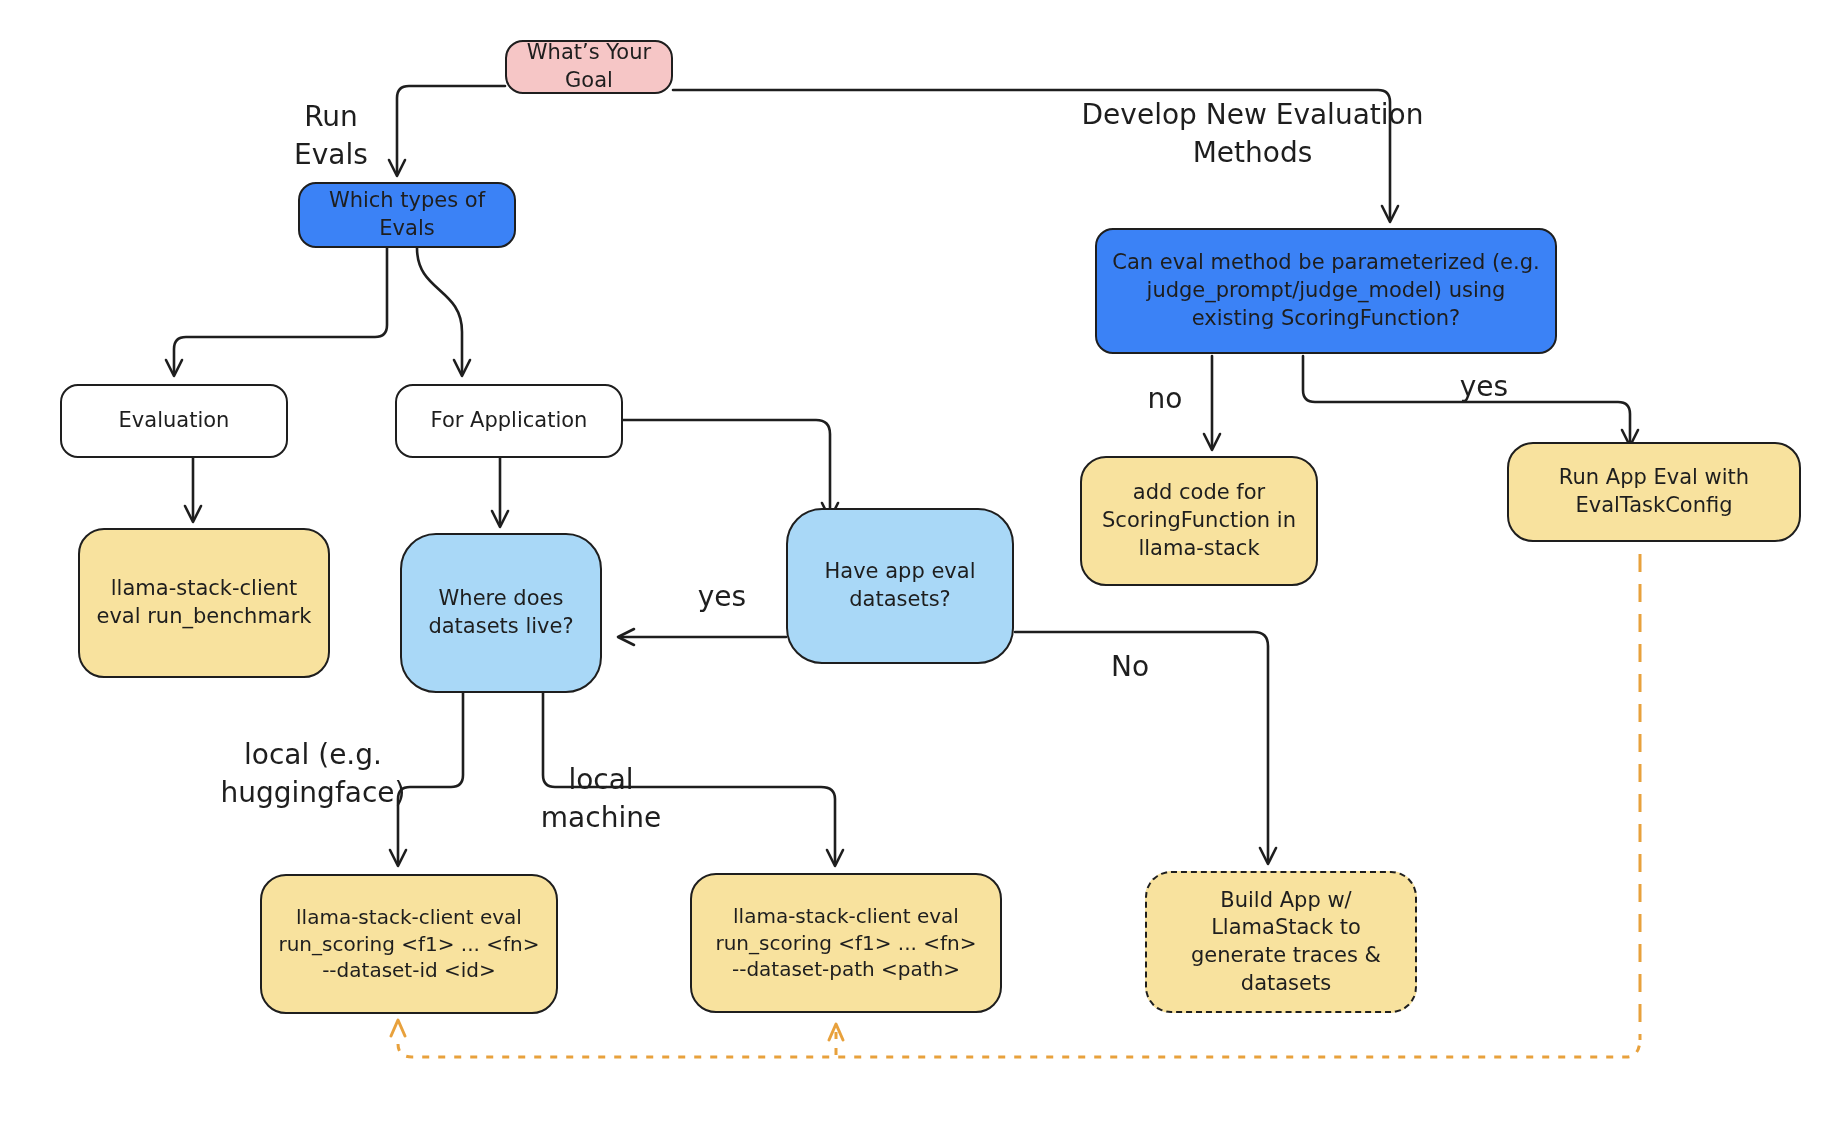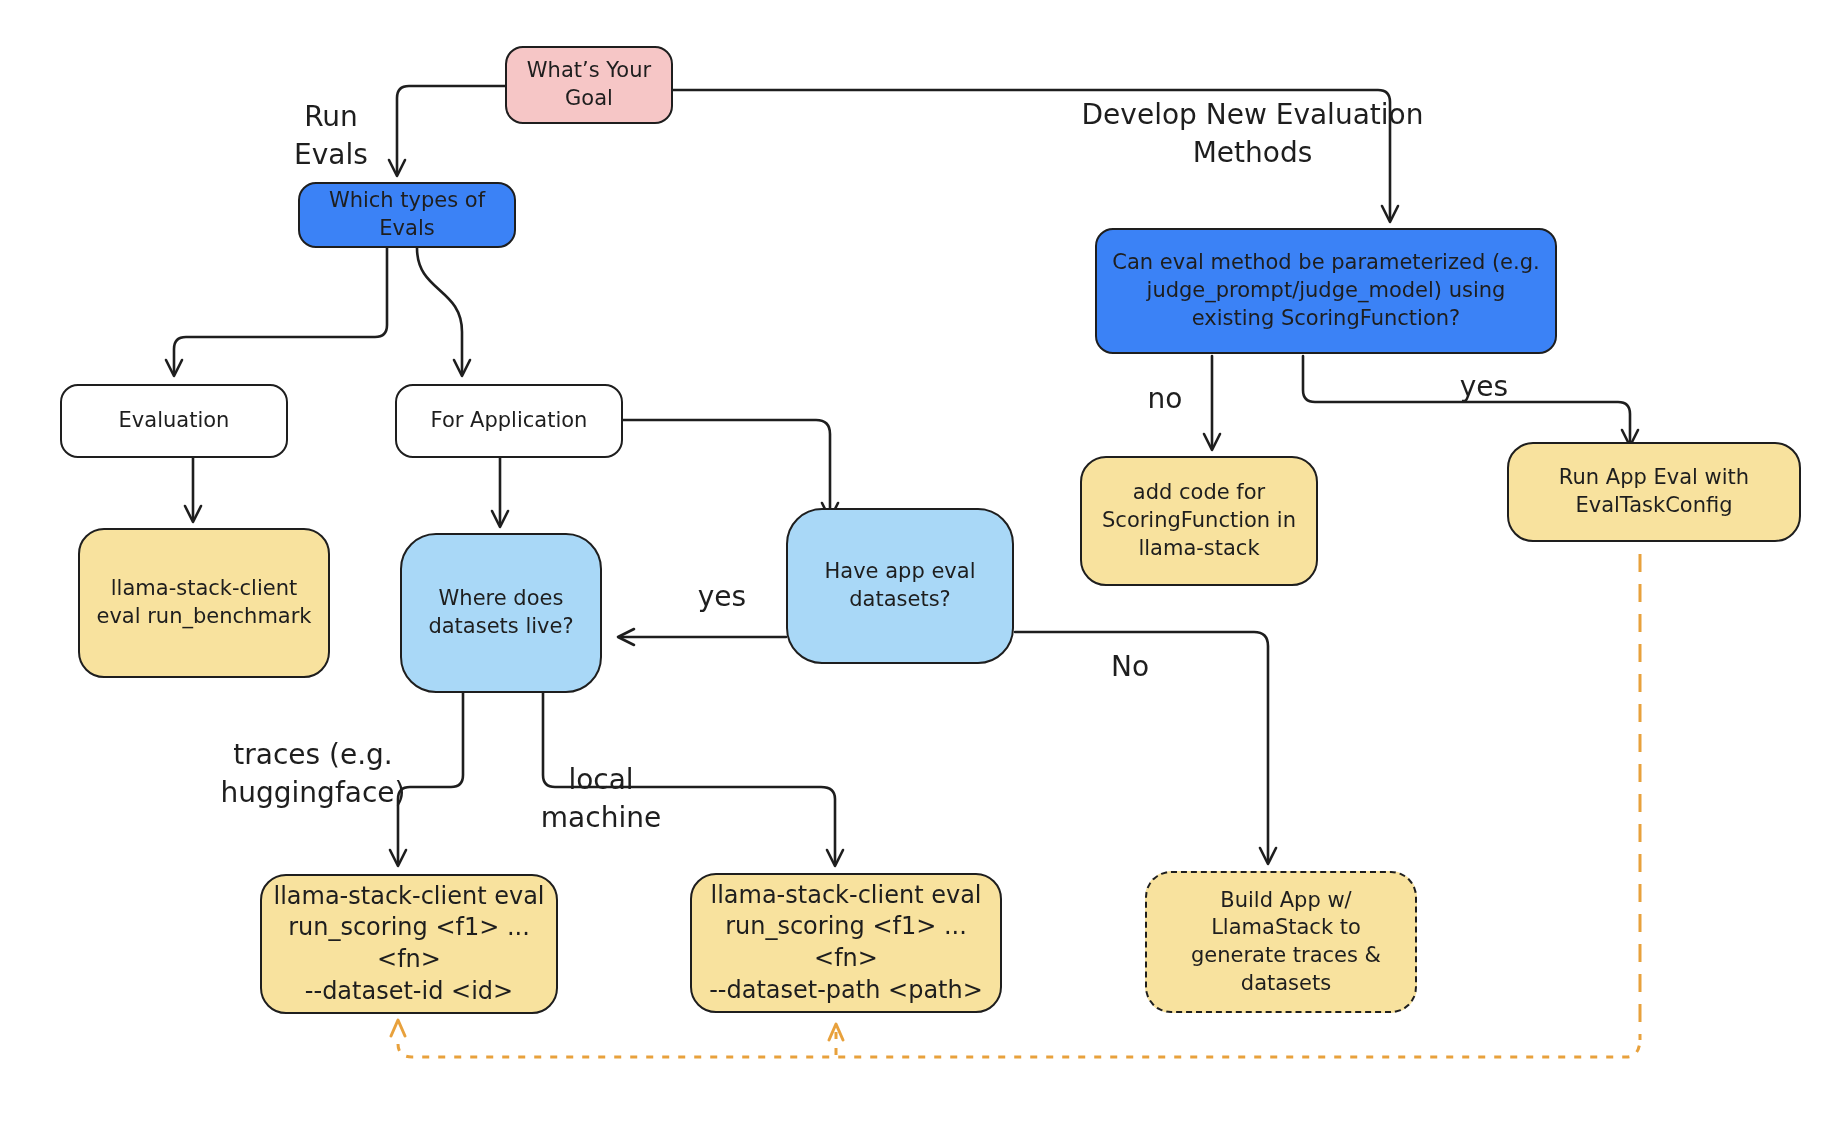--- a/index.html
+++ b/index.html
@@ -23,21 +23,21 @@
     padding:6px 10px;
     font-size:21px;
     line-height:1.32;
     white-space:pre-line;
   }
   .node.pink{background:#f6c6c6;}
   .node.green{background:#3b82f6;}
   .node.yellow{background:#f8e29e;border-radius:26px;margin-left:12px;}
   .node.blue{background:#a9d8f7;border-radius:36px;}
   .node.dashed{border-style:dashed;padding-left:20px;}
-  .node.cmd{font-size:24px;}
+  .node.cmd{font-size:20px;}
   .edge-label{
     position:absolute;
     text-align:center;
     font-size:28px;
     line-height:1.35;
     white-space:pre-line;
   }
 </style>
 </head>
 <body>
@@ -89,21 +89,21 @@
     <g fill="none" stroke="#e8a13c" stroke-width="3" stroke-linejoin="round">
 
       <path stroke-dasharray="18 12" d="M 1640 554 L 1640 1040"></path>
       <path stroke-dasharray="7 9" d="M 398 1044 Q 398 1057 412 1057 L 1626 1057 Q 1640 1057 1640 1038"></path>
       <path stroke-dasharray="7 9" d="M 836 1055 L 836 1028"></path>
       <path stroke-linecap="round" d="M 391 1036 L 398 1020 L 405 1036"></path>
       <path stroke-linecap="round" d="M 829 1040 L 836 1024 L 843 1040"></path>
     </g>
   </svg>
 
-  <div class="node pink" style="left:505px;top:40px;width:168px;height:78px;margin-top:6px;">What’s Your
+  <div class="node pink" style="left:505px;top:40px;width:168px;height:54px;">What’s Your
 Goal</div>
   <div class="node green" style="left:298px;top:182px;width:218px;height:66px;">Which types of
 Evals</div>
   <div class="node green" style="left:1095px;top:228px;width:462px;height:126px;">Can eval method be parameterized (e.g.
 judge_prompt/judge_model) using
 existing ScoringFunction?</div>
   <div class="node" style="left:60px;top:384px;width:228px;height:74px;">Evaluation</div>
   <div class="node" style="left:395px;top:384px;width:228px;height:74px;">For Application</div>
   <div class="node yellow" style="left:66px;top:528px;width:252px;height:150px;">llama-stack-client
 eval run_benchmark</div>
@@ -127,16 +127,16 @@
 generate traces &amp;
 datasets</div>
 
   <div class="edge-label" style="left:272px;top:98px;width:118px;">Run Evals</div>
   <div class="edge-label" style="left:1065px;top:96px;width:375px;">Develop New Evaluation
 Methods</div>
   <div class="edge-label" style="left:1140px;top:380px;width:50px;">no</div>
   <div class="edge-label" style="left:1452px;top:368px;width:64px;">yes</div>
   <div class="edge-label" style="left:690px;top:578px;width:64px;">yes</div>
   <div class="edge-label" style="left:1104px;top:648px;width:52px;">No</div>
-  <div class="edge-label" style="left:168px;top:736px;width:290px;">traces (e.g. huggingface)</div>
+  <div class="edge-label" style="left:168px;top:736px;width:290px;">local (e.g. huggingface)</div>
   <div class="edge-label" style="left:516px;top:732px;width:170px;margin-top:29px;">local machine</div>
 
 </div>
 
 </body></html>

